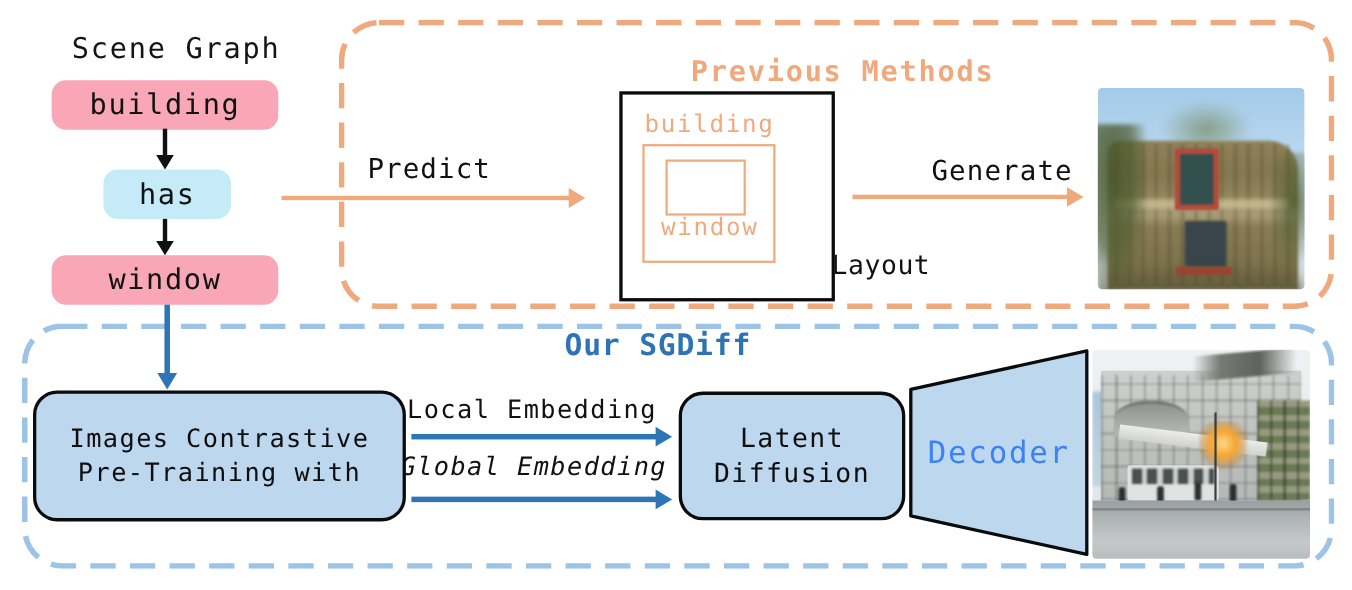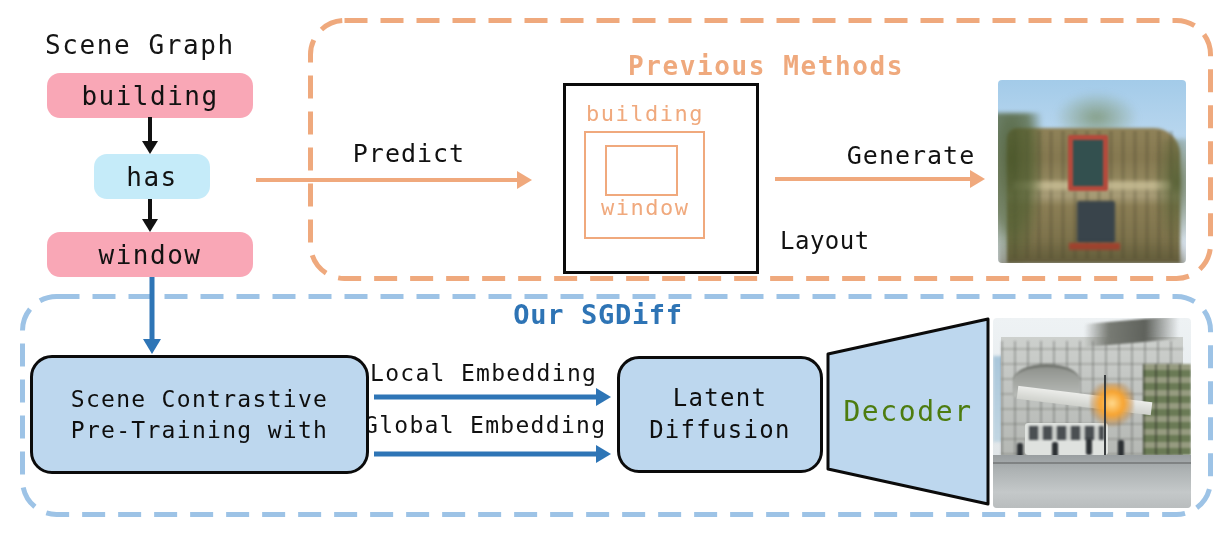--- a/index.html
+++ b/index.html
@@ -4,28 +4,28 @@
 <style>
   html,body { margin:0; padding:0; background:#ffffff; }
   .canvas {
     position:relative; width:1229px; height:536px; background:#ffffff;
     font-family:"DejaVu Sans Mono", monospace; color:#111; overflow:hidden;
   }
   .abs { position:absolute; }
   .txt { position:absolute; white-space:nowrap; }
 
   
-  .sg-caption   { left:45px; top:30px; width:210px; text-align:left; font-size:26px; letter-spacing:1.6px; color:#151515; }
+  .sg-caption   { left:45px; top:30px; width:210px; text-align:right; font-size:26px; letter-spacing:1.6px; color:#151515; }
   .prev-title   { left:566px; top:27px; width:400px; text-align:center; font-size:26px; font-weight:bold; letter-spacing:1.6px; color:#EFA97D;margin-top:24px; }
   .ours-title   { left:448px; top:299px; width:300px; text-align:center; font-size:27px; font-weight:bold; letter-spacing:0.7px; color:#2E74B5; }
-  .predict-lbl  { left:334px; top:139px; width:150px; text-align:center; font-size:25px; letter-spacing:1px; }
+  .predict-lbl  { left:334px; top:139px; width:150px; text-align:left; font-size:25px; letter-spacing:1px; }
   .generate-lbl { left:836px; top:141px; width:150px; text-align:center; font-size:25px; letter-spacing:1px; }
-  .layout-lbl   { left:756px; top:227px; font-size:24px; letter-spacing:0.5px;padding-left:24px; }
+  .layout-lbl   { left:756px; top:227px; font-size:24px; letter-spacing:0.5px; }
   .local-lbl    { left:370px; top:360px; font-size:23px; letter-spacing:1.3px; }
-  .global-lbl   { left:364px; top:412px; font-size:23px; letter-spacing:1.3px; }
+  .global-lbl   { left:364px; top:412px; font-size:23px; letter-spacing:1.3px;font-style:italic; }
 
   
   .node { position:absolute; display:flex; align-items:center; justify-content:center;
           font-size:26px; letter-spacing:1.5px; color:#121212; border-radius:13px; }
   .node.pink { background:#F9A7B6; }
   .node.cyan { background:#C5EBF9; }
   .n-building { left:47px; top:73px;  width:206px; height:45px; }
   .n-has      { left:94px; top:154px; width:116px; height:45px; }
   .n-window   { left:47px; top:232px; width:206px; height:45px; }
 
@@ -73,21 +73,21 @@
   
   .bluebox { position:absolute; display:flex; flex-direction:column; align-items:center; justify-content:center;
              background:#BDD7EE; border:3px solid #0b0b0b; border-radius:22px; z-index:3;
              font-size:23px; letter-spacing:1.3px; line-height:1.33; text-align:center; color:#0e0e0e; }
   .b-masked { left:30px; top:355px; width:333px; height:113px; }
   .b-latent { left:617px; top:356px; width:200px; height:111px; font-size:24px; }
 
   .decoder-wrap { position:absolute; left:826px; top:316px; width:164px; height:191px; z-index:3; }
   .decoder-wrap svg { display:block; }
   .decoder-lbl { position:absolute; left:0; top:0; width:164px; height:191px; display:flex;
-                 align-items:center; justify-content:center; font-size:28px; letter-spacing:1.6px; color:#4d7c0f; }
+                 align-items:center; justify-content:center; font-size:28px; letter-spacing:1.6px; color:#3b82f6; }
 
   
   .photo { position:absolute; overflow:hidden; border-radius:4px; z-index:2; }
   .photo .layer { position:absolute; }
   .photo-prev { left:998px; top:80px; width:188px; height:183px; }
   .photo-ours { left:993px; top:318px; width:198px; height:190px; }
 
   .pv-sky    { left:0; top:0; right:0; bottom:0; background:linear-gradient(180deg,#a3cbe9 0%,#b8d6ee 30%,#d3e2f0 48%,#dde7f2 100%); }
   .pv-smudge { left:30%; top:6%; width:45%; height:26%; filter:blur(3px);
                background:radial-gradient(ellipse at 50% 55%, rgba(105,125,70,.6) 0%, rgba(120,140,90,.25) 45%, rgba(0,0,0,0) 70%); }
@@ -193,21 +193,21 @@
     <div class="layer pv-band"></div>
     <div class="layer pv-redwin"></div>
     <div class="layer pv-door"></div>
     <div class="layer pv-sill"></div>
     <div class="layer pv-treeL"></div>
     <div class="layer pv-treeR"></div>
     <div class="layer pv-ground"></div>
   </div>
 
   <div class="bluebox b-masked">
-    <div>Scene Contrastive</div>
+    <div>Images Contrastive</div>
     <div>Pre-Training with</div>
   </div>
 
   <div class="txt local-lbl">Local Embedding</div>
   <div class="harrow blue ha-local">
     <div class="stem"></div>
     <div class="head"></div>
   </div>
   <div class="txt global-lbl">Global Embedding</div>
   <div class="harrow blue ha-global">

